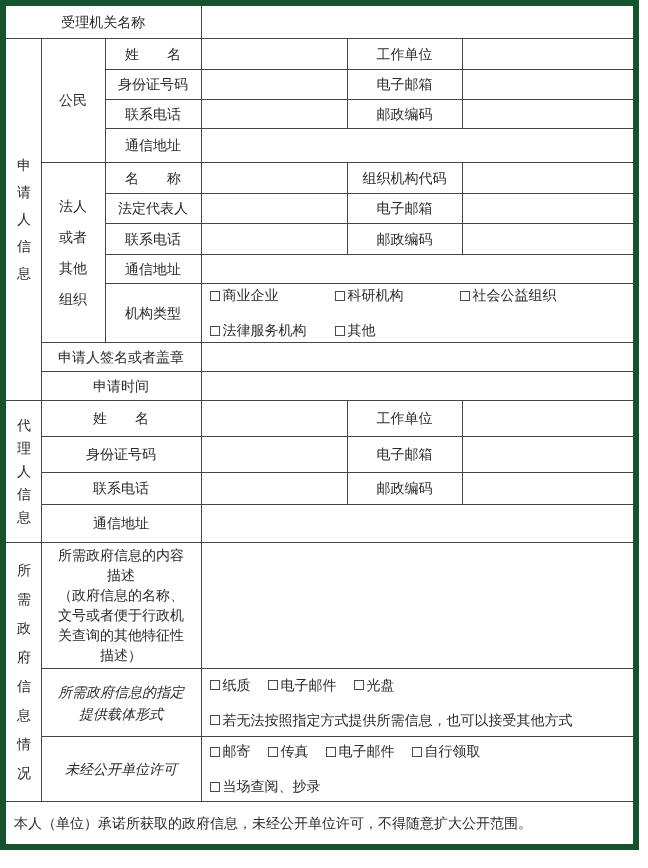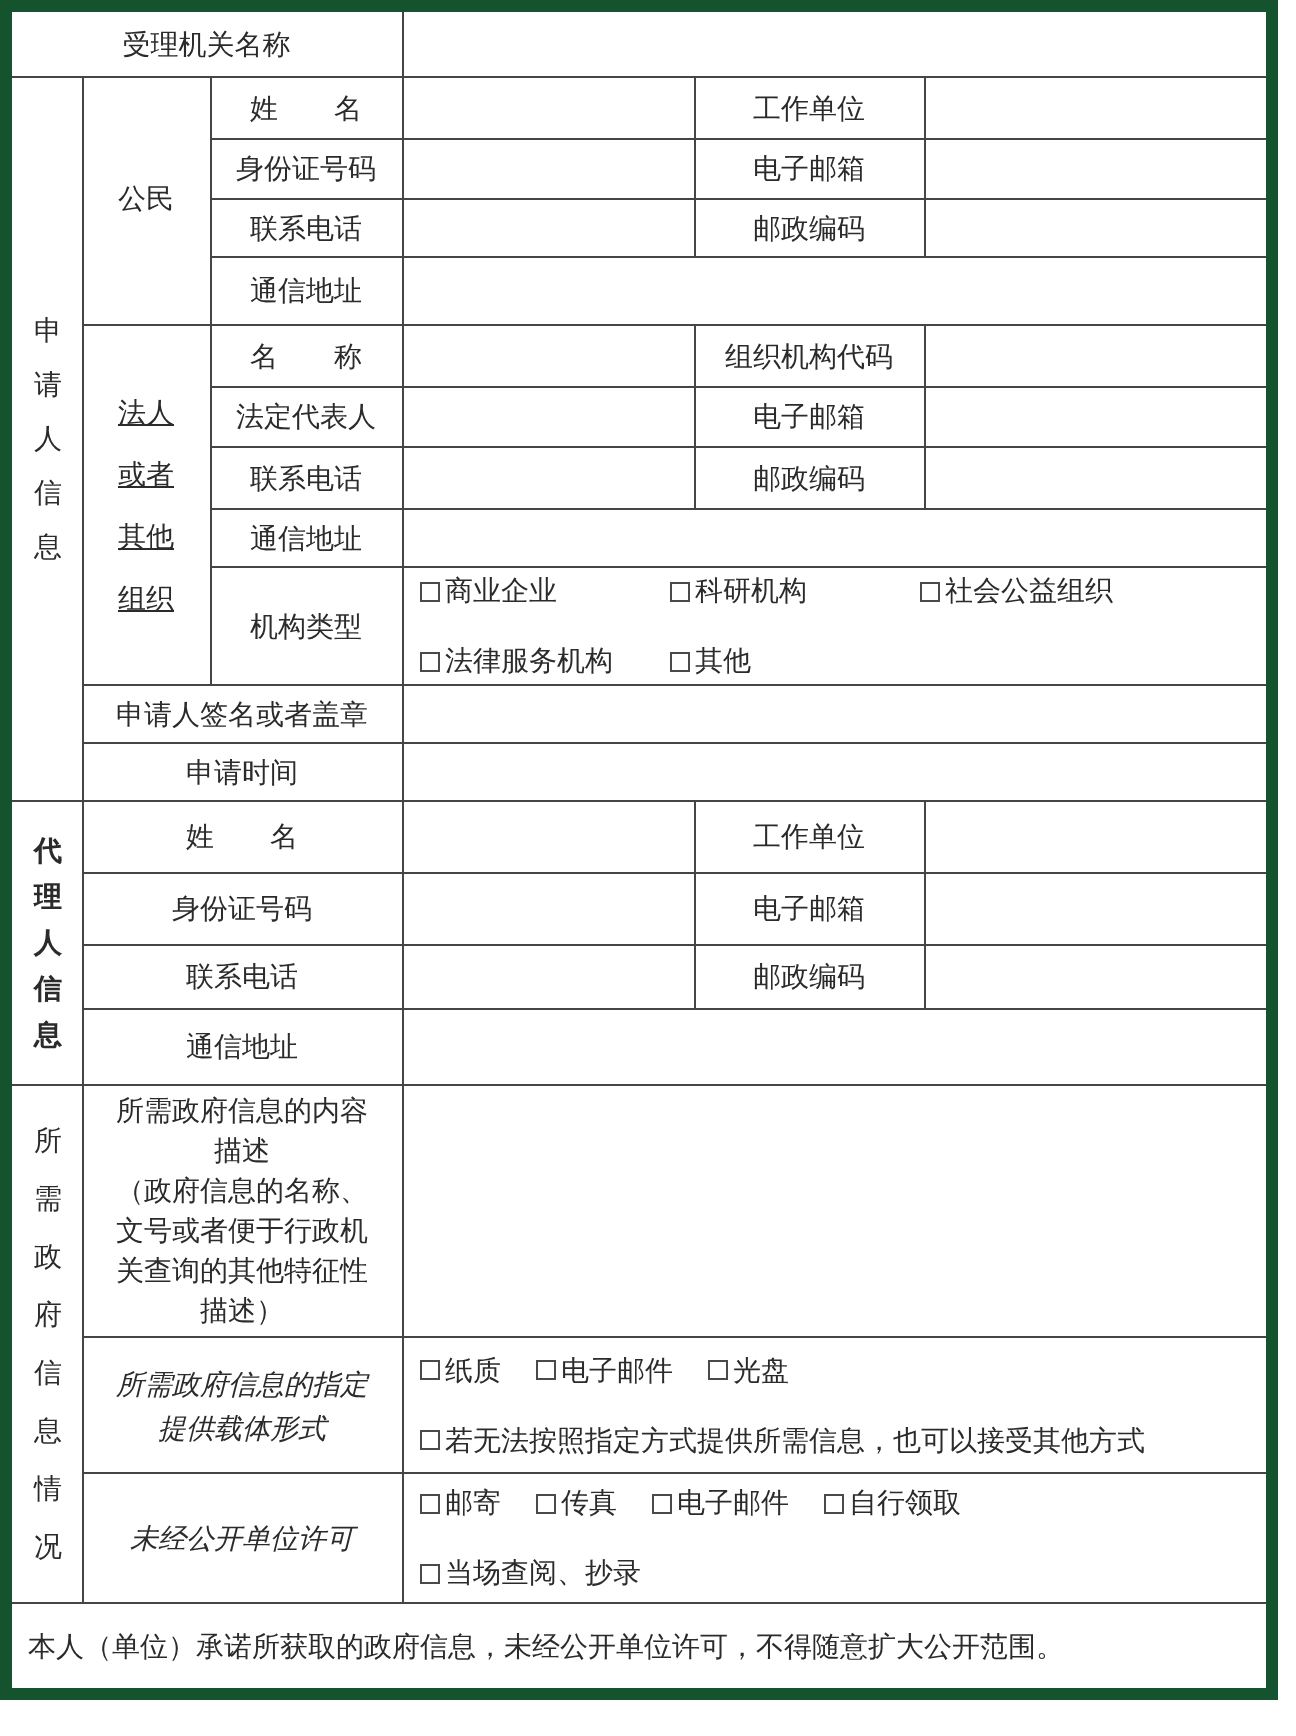--- a/index.html
+++ b/index.html
@@ -28,25 +28,25 @@
   .h33 td{height:33px}.h52 td{height:52px}.h26 td{height:26px}
   .h122 td{height:122px}.h62 td{height:62px}.h58 td{height:58px}.h42 td{height:42px}
   .lbl{text-align:center;}
   .val{background:#fff;}
   
   .vcell{
     padding:13px 11px;word-break:break-all;letter-spacing:0;
     text-align:left;
   }
   .lh27{line-height:27px;}
-  .lh23{line-height:23px;font-weight:bold;}
+  .lh23{line-height:23px;}
   .lh29{line-height:29px;}
   
   .groupcell{white-space:nowrap;padding:0 10px;font-family:Liberation Serif, serif;}
-  .orgcell{padding:10px 17px;word-break:break-all;line-height:31px;text-decoration:underline;}
+  .orgcell{padding:10px 17px;word-break:break-all;line-height:31px;}
   
   .desc-label{padding:0 15px;line-height:20px;word-break:break-all;}
   .wrap-label{padding:0 15px;line-height:22px;word-break:break-all;font-style:italic;}
   
   .cbcell{text-align:left;padding:2px 8px;vertical-align:middle;}
   .cbstack{display:flex;flex-direction:column;justify-content:center;gap:16px;height:100%;}
   .cbline{display:flex;align-items:center;flex-wrap:nowrap;}
   .g56{gap:56px}.g28{gap:28px}.g17{gap:17px}
   .cb{display:inline-flex;align-items:center;cursor:default;white-space:nowrap;}
   .cbbox{

